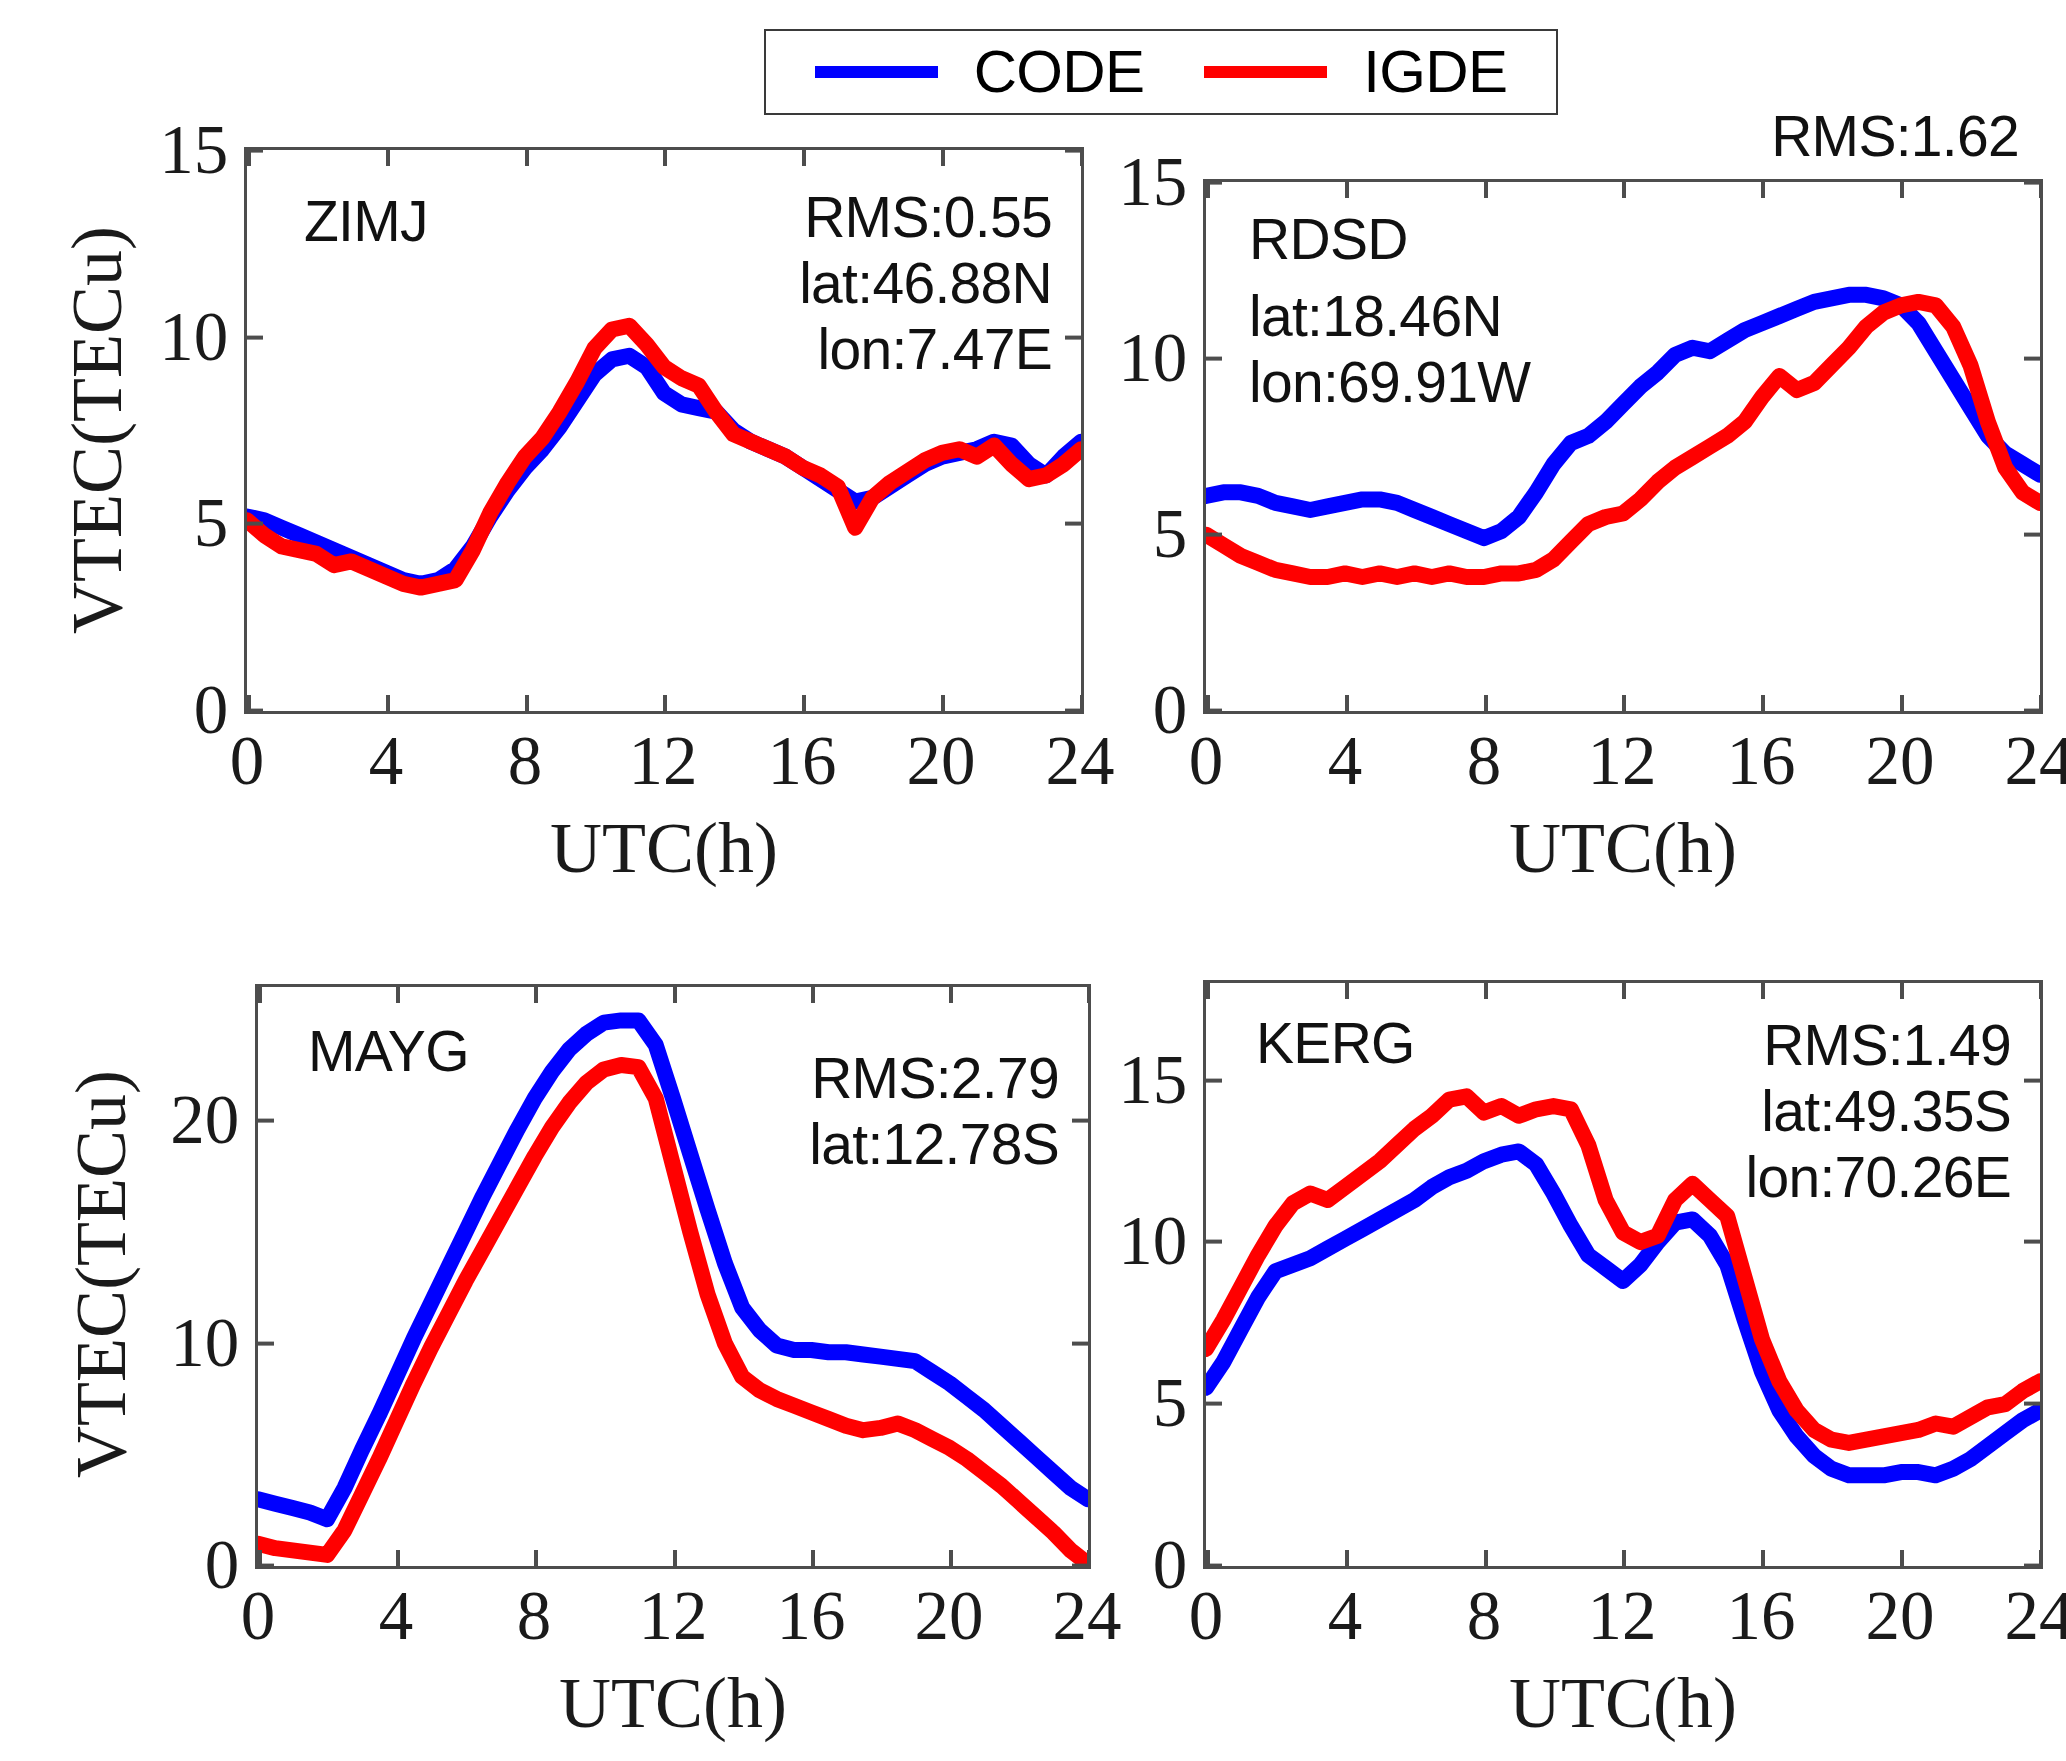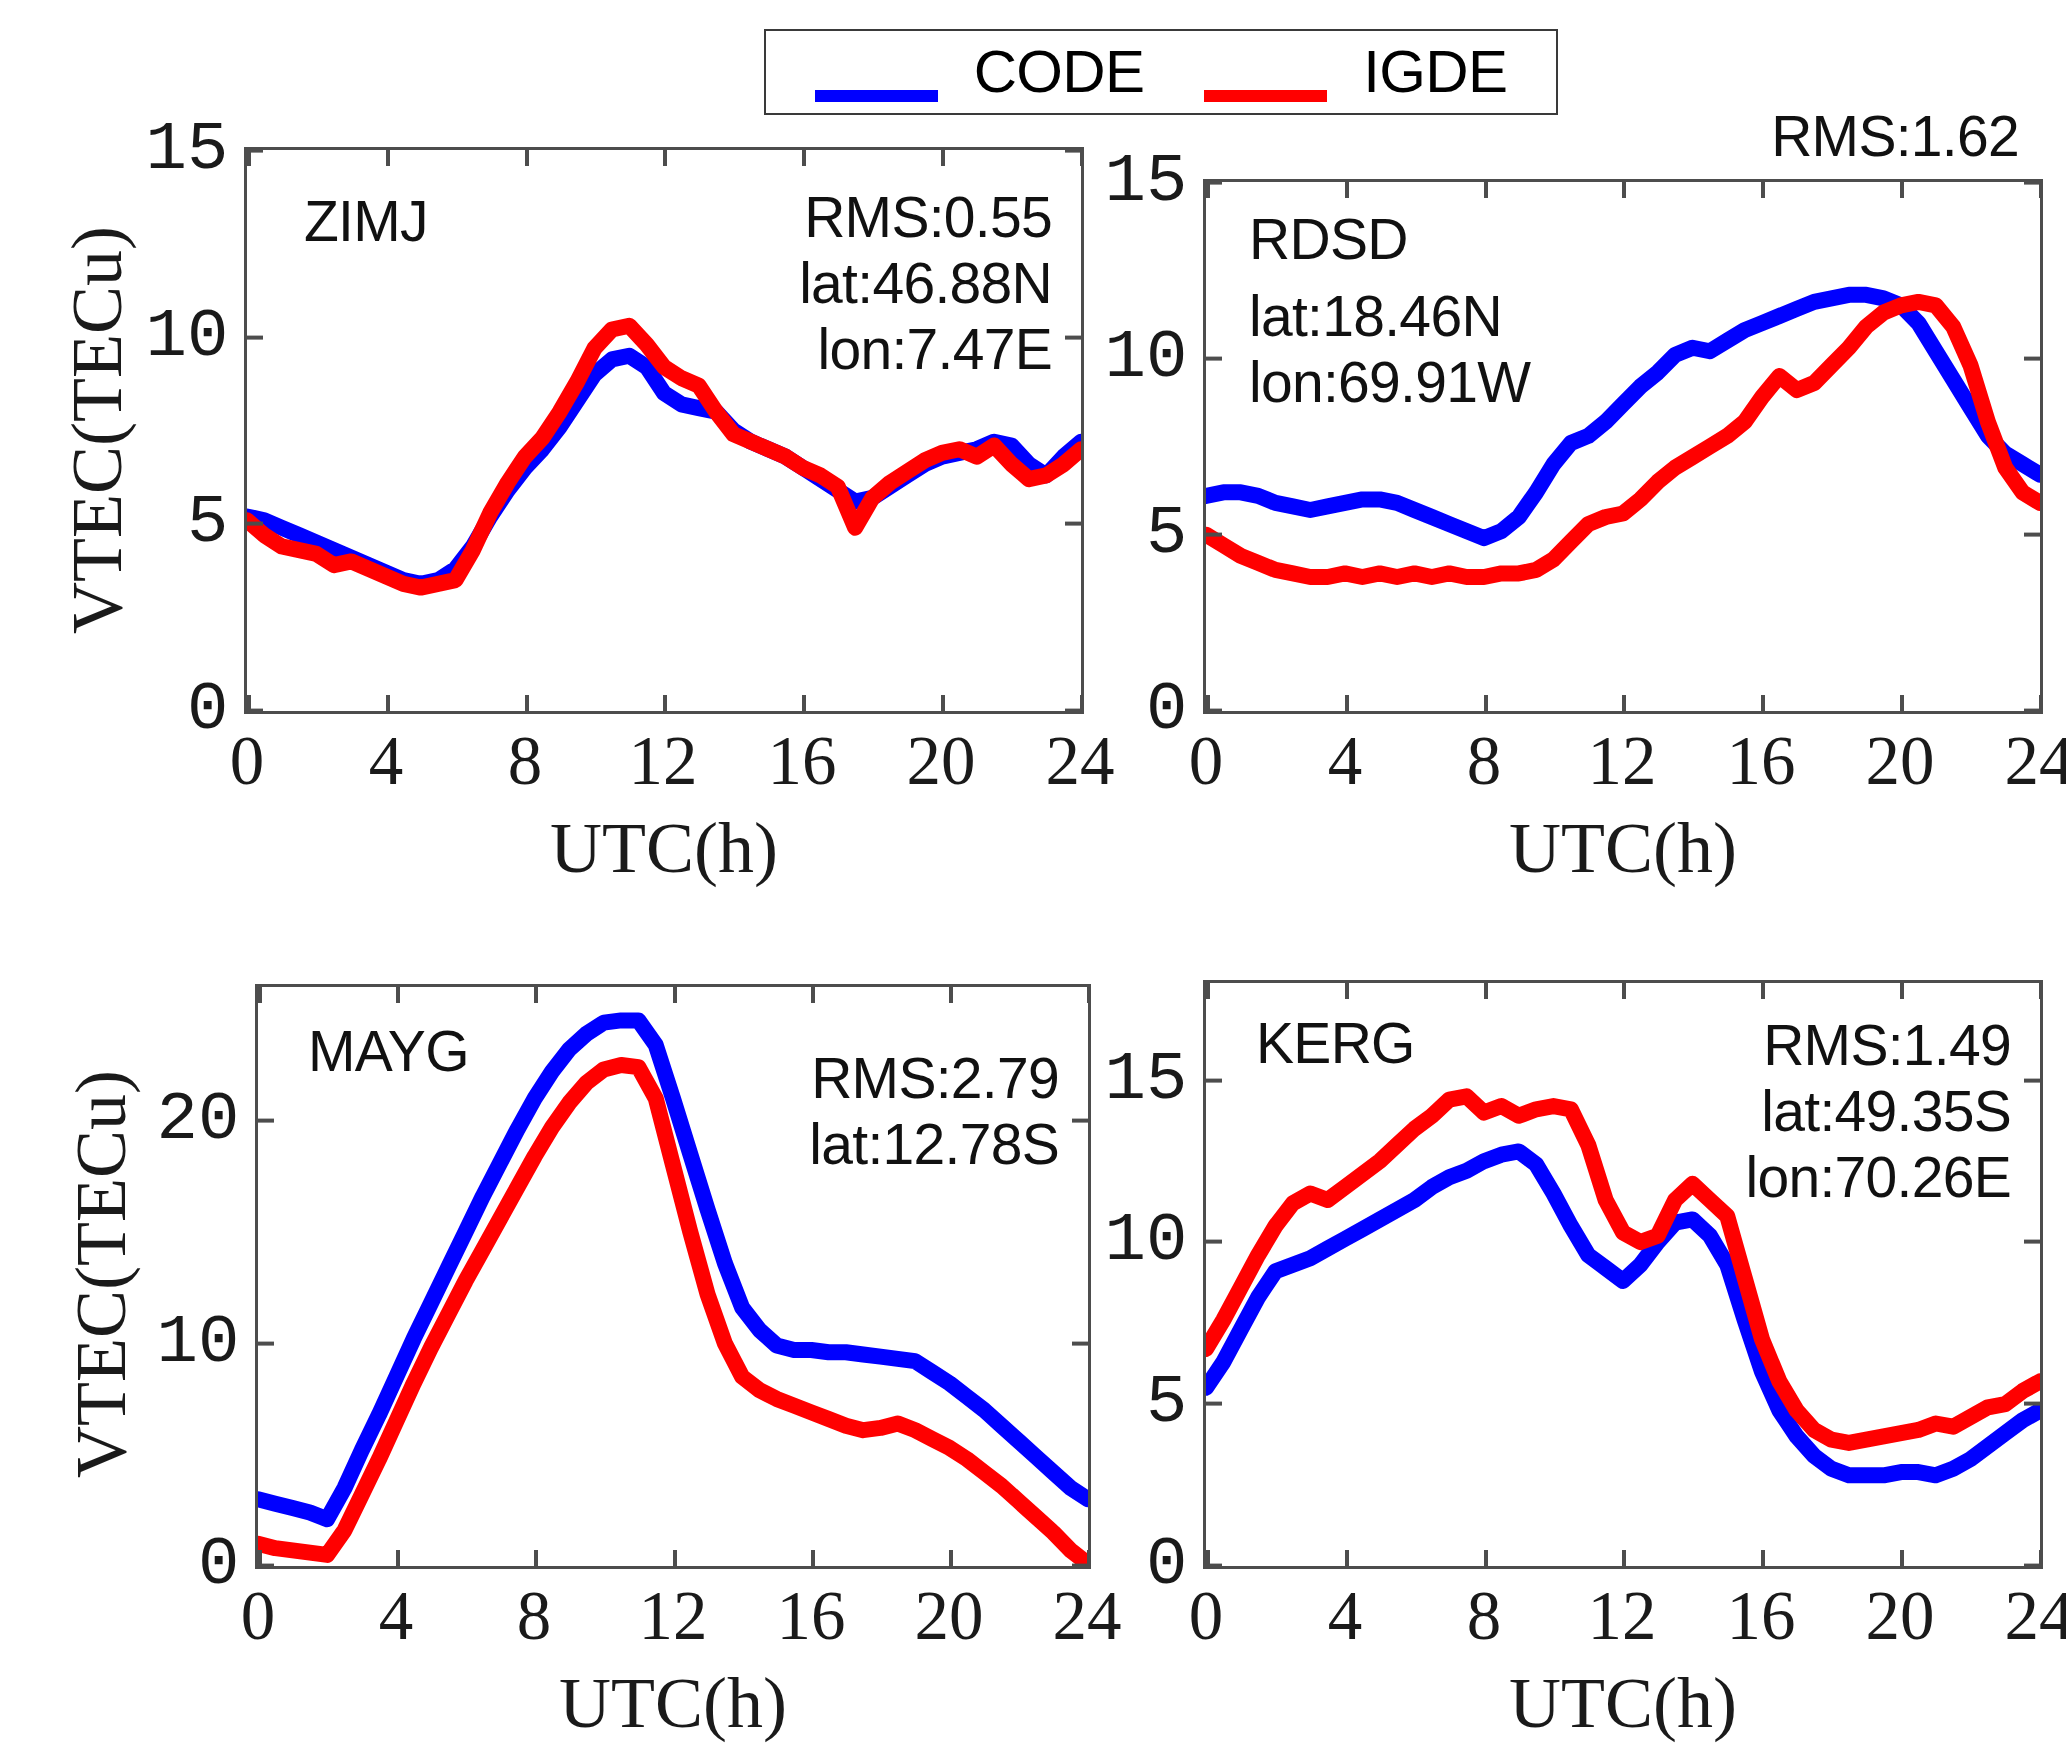--- a/index.html
+++ b/index.html
@@ -22,21 +22,21 @@
     position: absolute;
     left: 764px; top: 29px;
     width: 794px; height: 86px;
     border: 2.9px solid #3a3a3a;
     background: #ffffff;
     display: flex;
     align-items: center;
     justify-content: space-around;
     padding: 0 18.7px;
   }
-  .legend-entry { display: flex; align-items: flex-end; gap: 36px; }
+  .legend-entry { display: flex; align-items: center; gap: 36px; }
   .legend-swatch { width: 123px; height: 12.2px; display: block; }
   .legend-label {
     font-family: "Liberation Sans", sans-serif;
     font-size: 60px;
     color: #000000;
     line-height: 1;
     letter-spacing: -0.7px;
   }
 
   
@@ -49,21 +49,21 @@
     overflow: visible;
   }
   .plot-svg { position: absolute; left: 0; top: 0; width: 100%; height: 100%; display: block; }
 
   
   .ytick {
     position: absolute;
     right: 100%;
     transform: translateY(-50%);
     margin-right: 18.7px;
-    font-family: Liberation Mono, monospace;
+    font-family: Liberation Serif, serif;
     font-size: 69px;
     color: #1a1a1a;
     white-space: nowrap;
     line-height: 1;
   }
   
   .xtick {
     position: absolute;
     top: 100%;
     transform: translateX(-50%);

